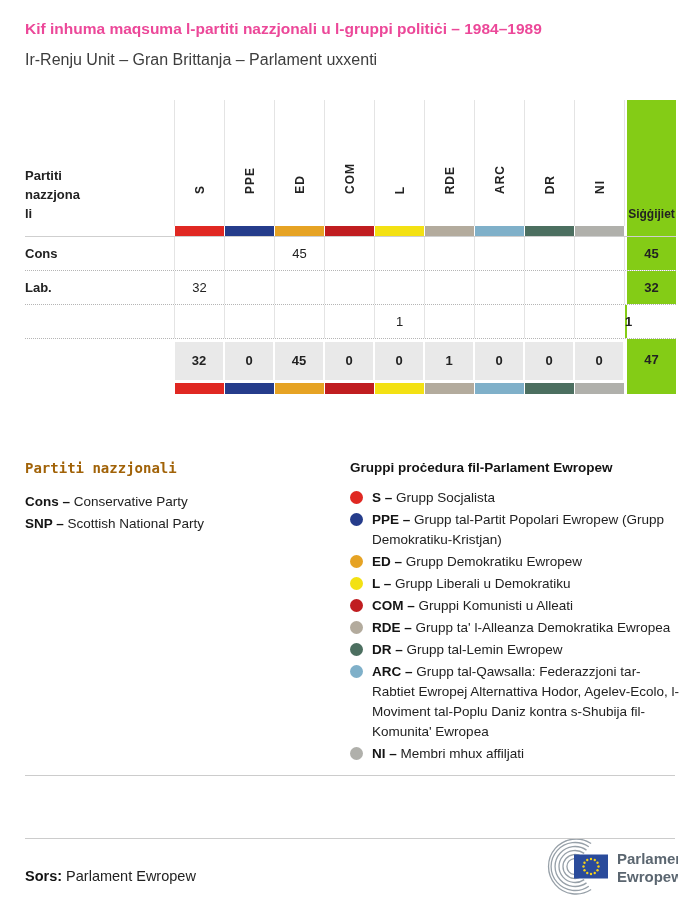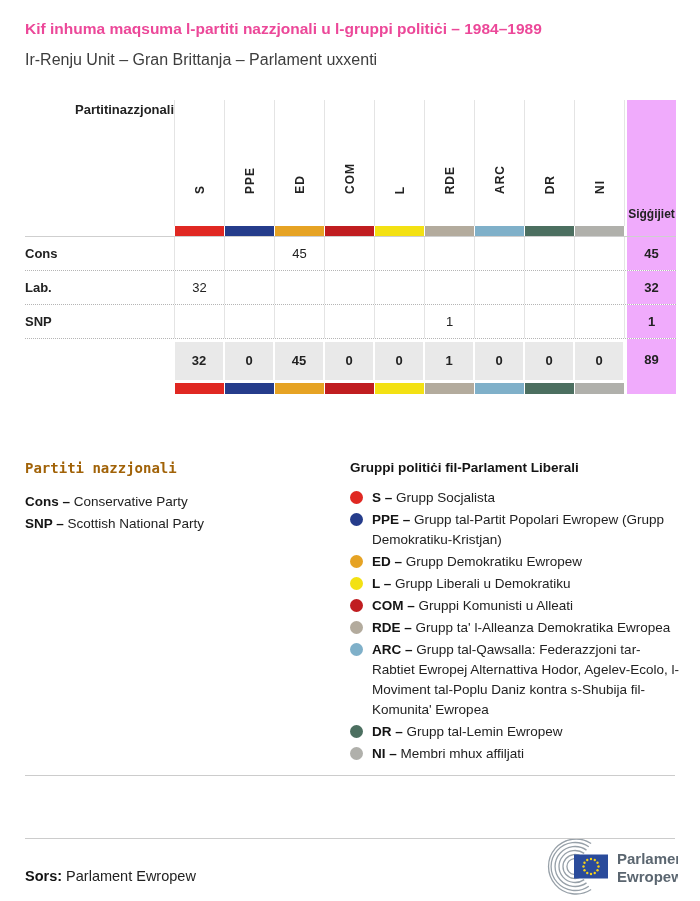--- a/index.html
+++ b/index.html
@@ -10,29 +10,29 @@
   }
   .title { position:absolute; left:25px; top:20px; font-size:15.5px; font-weight:700; color:#ec4899; }
   .subtitle { position:absolute; left:25px; top:51px; font-size:16px; font-weight:400; color:#3d3d3d; }
 
   
   .tbl { position:absolute; left:25px; top:100px; width:651px; }
   .trow { display:grid; grid-template-columns:150px repeat(9,50px) 2px 49px; }
   .cell { min-width:0; }
 
   .hdr-row { height:126px; }
-  .hdr-label { display:flex; flex-direction:row; justify-content:flex-end; padding-bottom:3px;
+  .hdr-label { display:flex; flex-direction:column; justify-content:flex-end; padding-bottom:3px;
                font-size:13px; font-weight:700; line-height:19px; color:#222;
                border-right:1px solid #e4e4e4; }
   .hdr-cell { display:flex; justify-content:center; align-items:flex-end; padding-bottom:32px;
               border-right:1px solid #e4e4e4; }
   .hdr-cell.first { border-left:0; }
   .vcode { writing-mode:vertical-rl; transform:rotate(180deg); font-size:12px; font-weight:700;
            letter-spacing:1px; color:#222; }
-  .seats-col { background:#f0abfc; }
+  .seats-col { background:#84cc16; }
   .hdr-seats { display:flex; align-items:flex-end; justify-content:center; padding-bottom:5px;
                font-size:12px; font-weight:700; color:#222; }
 
   .bar-row { height:11px; }
   .bar-row.top-bar { border-bottom:1px solid #cfcfcf; }
   .bar { border-right:1px solid #ffffff; }
 
   .body-row { height:34px; border-bottom:1px dotted #b5b5b5; }
   .row-label { font-size:13px; font-weight:700; line-height:33px; color:#222; border-right:1px solid #e4e4e4; }
   .val { text-align:center; font-size:13px; line-height:33px; color:#222; border-right:1px solid #e4e4e4; }
@@ -153,21 +153,20 @@
       <div class="cell val"></div>
       <div class="cell val"></div>
       <div class="cell val"></div>
       <div class="cell val"></div>
       <div class="cell val"></div>
       <div class="cell"></div>
       <div class="cell seats-col seats-val">32</div>
     </div>
 
     <div class="trow body-row">
-      <div class="cell row-label">SNP</div>
       <div class="cell val"></div>
       <div class="cell val"></div>
       <div class="cell val"></div>
       <div class="cell val"></div>
       <div class="cell val"></div>
       <div class="cell val">1</div>
       <div class="cell val"></div>
       <div class="cell val"></div>
       <div class="cell val"></div>
       <div class="cell"></div>
@@ -179,21 +178,21 @@
       <div class="cell tot">32</div>
       <div class="cell tot">0</div>
       <div class="cell tot">45</div>
       <div class="cell tot">0</div>
       <div class="cell tot">0</div>
       <div class="cell tot">1</div>
       <div class="cell tot">0</div>
       <div class="cell tot">0</div>
       <div class="cell tot">0</div>
       <div class="cell"></div>
-      <div class="cell seats-col seats-val">89</div>
+      <div class="cell seats-col seats-val">47</div>
     </div>
 
     <div class="trow spacer-row">
       <div class="cell" style="grid-column:1 / 11;"></div>
       <div class="cell"></div>
       <div class="cell seats-col"></div>
     </div>
 
     <div class="trow bar-row">
       <div class="cell"></div>
@@ -211,21 +210,21 @@
     </div>
   </div>
 
   <div class="leg-left">
     <h3>Partiti nazzjonali</h3>
     <div class="nat-item"><b>Cons –</b> <span>Conservative Party</span></div>
     <div class="nat-item"><b>SNP –</b> <span>Scottish National Party</span></div>
   </div>
 
   <div class="leg-right">
-    <h3>Gruppi politiċi fil-Parlament Liberali</h3>
+    <h3>Gruppi proċedura fil-Parlament Ewropew</h3>
     <div class="grp-item">
       <span class="dot" style="background-color: rgb(224, 40, 34);"></span>
       <span class="grp-txt"><b>S –</b> <span>Grupp Socjalista</span></span>
     </div>
     <div class="grp-item">
       <span class="dot" style="background-color: rgb(37, 60, 139);"></span>
       <span class="grp-txt"><b>PPE –</b> <span>Grupp tal-Partit Popolari Ewropew (Grupp Demokratiku-Kristjan)</span></span>
     </div>
     <div class="grp-item">
       <span class="dot" style="background-color: rgb(230, 163, 36);"></span>
@@ -237,26 +236,26 @@
     </div>
     <div class="grp-item">
       <span class="dot" style="background-color: rgb(192, 29, 32);"></span>
       <span class="grp-txt"><b>COM –</b> <span>Gruppi Komunisti u Alleati</span></span>
     </div>
     <div class="grp-item">
       <span class="dot" style="background-color: rgb(179, 171, 157);"></span>
       <span class="grp-txt"><b>RDE –</b> <span>Grupp ta' l-Alleanza Demokratika Ewropea</span></span>
     </div>
     <div class="grp-item">
+      <span class="dot" style="background-color: rgb(76, 111, 96);"></span>
+      <span class="grp-txt"><b>DR –</b> <span>Grupp tal-Lemin Ewropew</span></span>
+    </div>
+    <div class="grp-item">
       <span class="dot" style="background-color: rgb(127, 176, 201);"></span>
       <span class="grp-txt"><b>ARC –</b> <span>Grupp tal-Qawsalla: Federazzjoni tar-Rabtiet Ewropej Alternattiva Hodor, Agelev-Ecolo, l-Moviment tal-Poplu Daniz kontra s-Shubija fil-Komunita' Ewropea</span></span>
-    </div>
-    <div class="grp-item">
-      <span class="dot" style="background-color: rgb(76, 111, 96);"></span>
-      <span class="grp-txt"><b>DR –</b> <span>Grupp tal-Lemin Ewropew</span></span>
     </div>
     <div class="grp-item">
       <span class="dot" style="background-color: rgb(176, 176, 171);"></span>
       <span class="grp-txt"><b>NI –</b> <span>Membri mhux affiljati</span></span>
     </div>
   </div>
 
   <div class="hline line1"></div>
   <div class="hline line2"></div>
 

